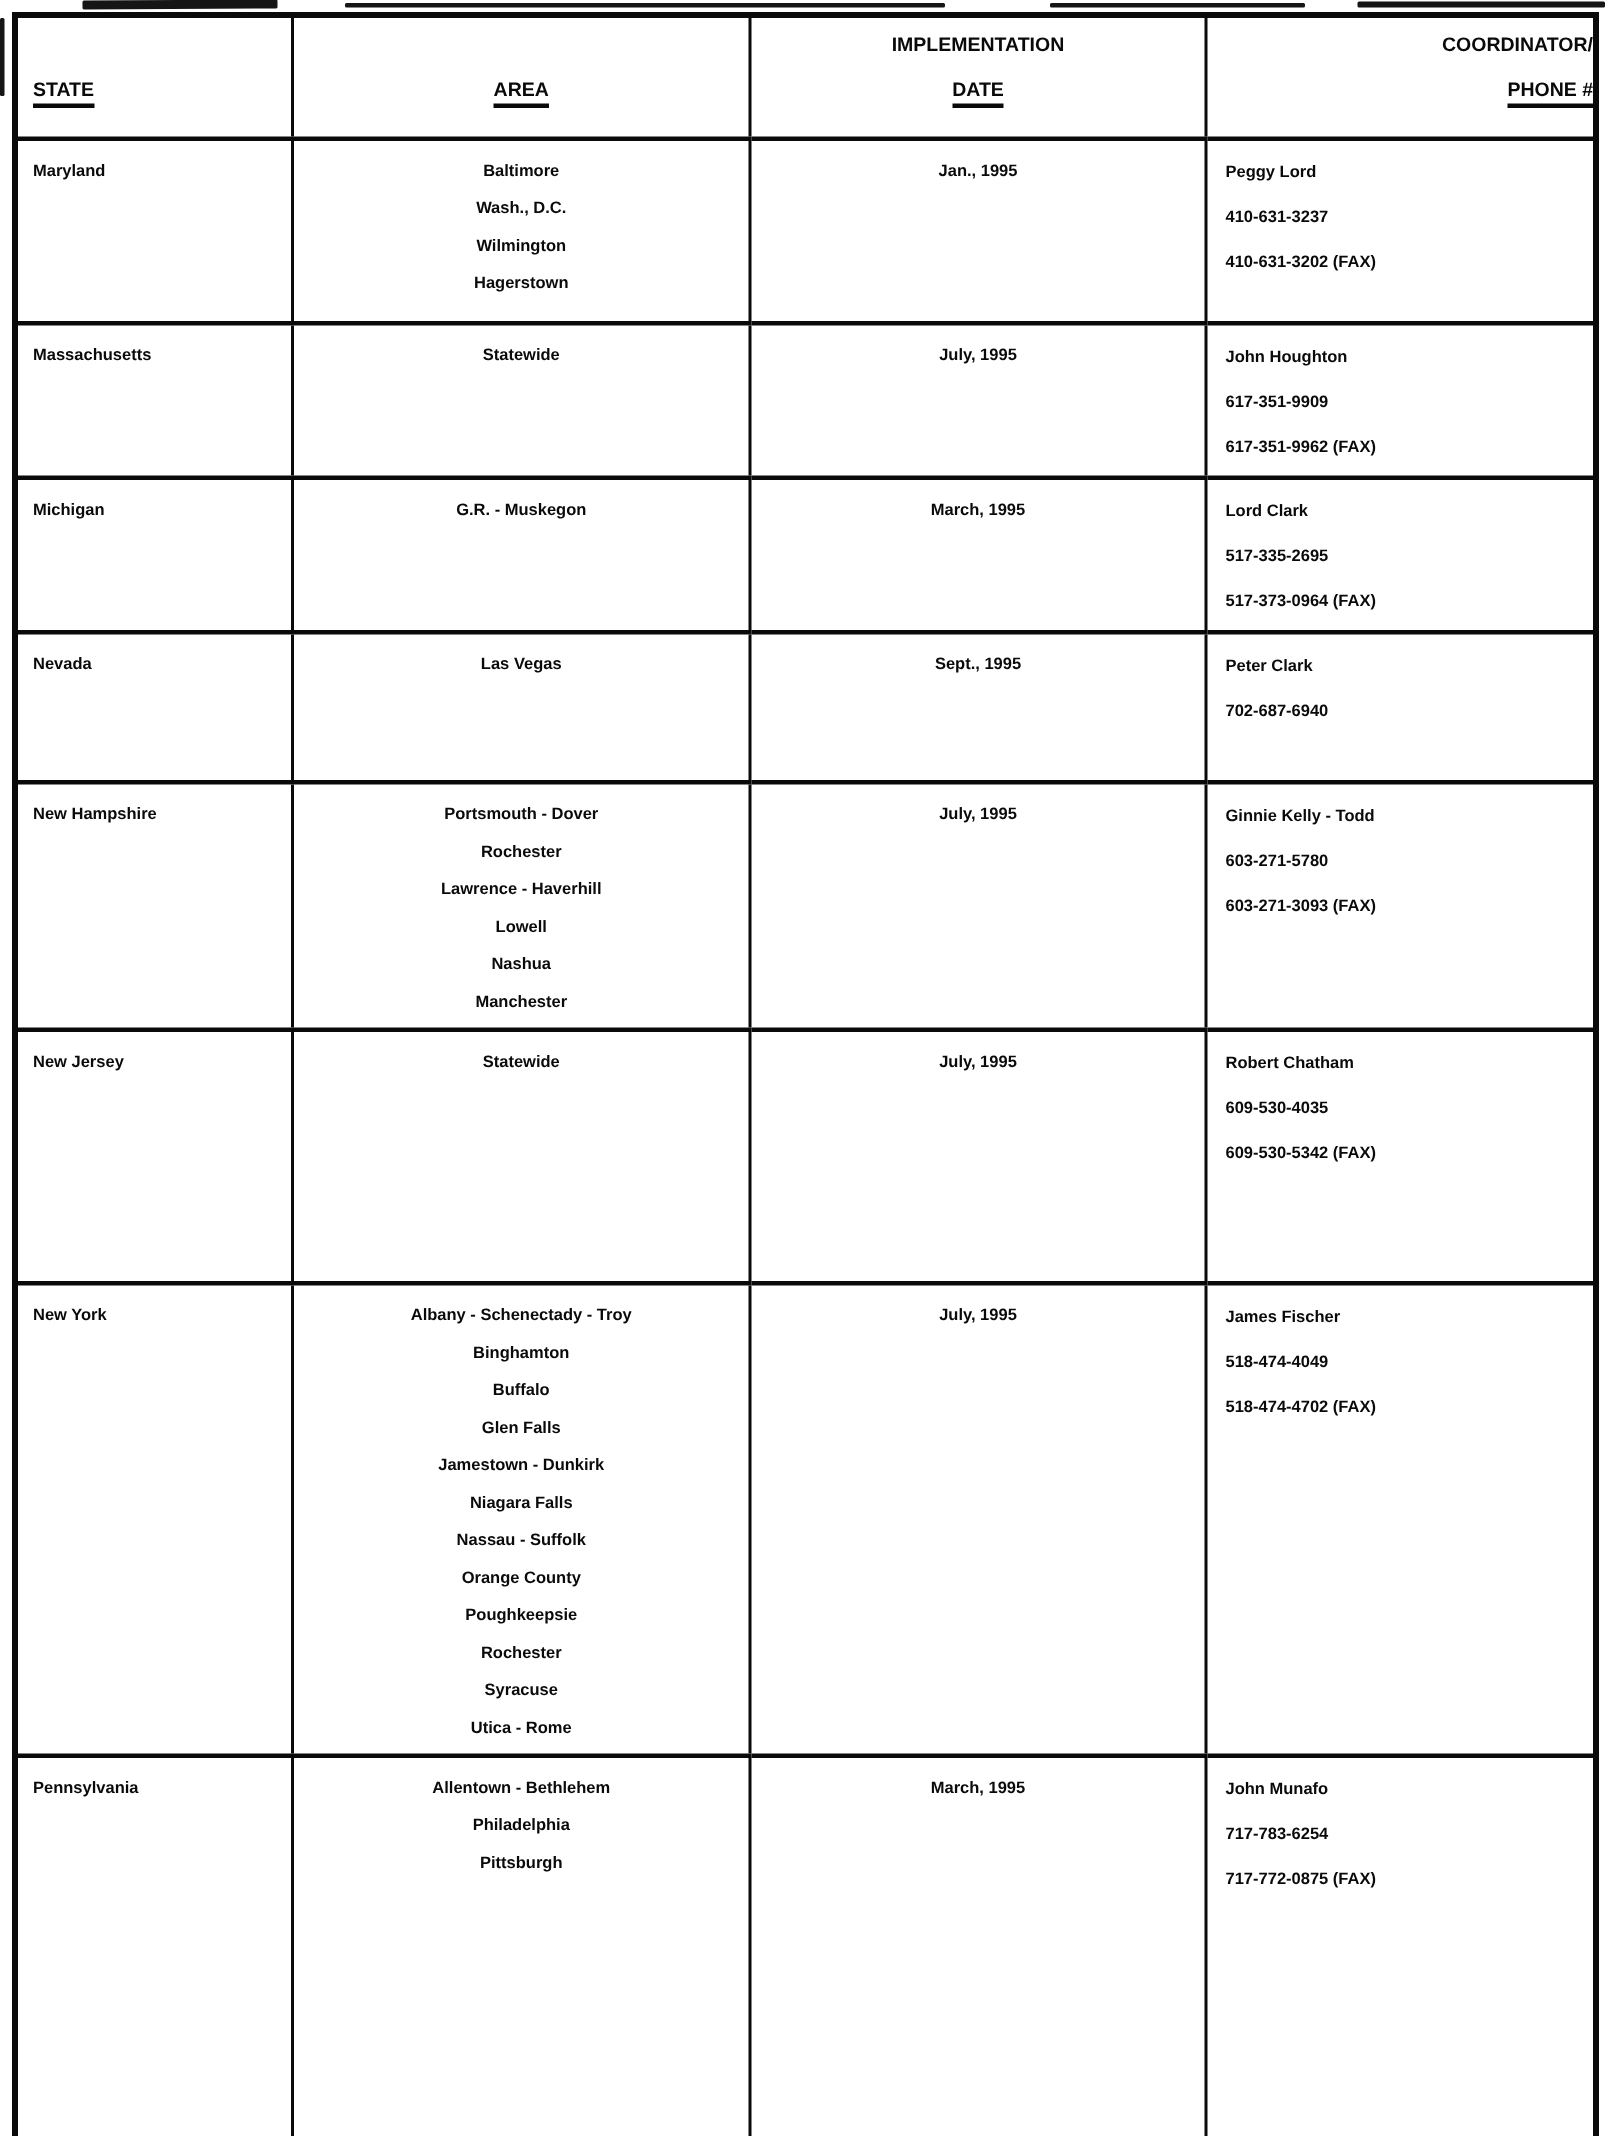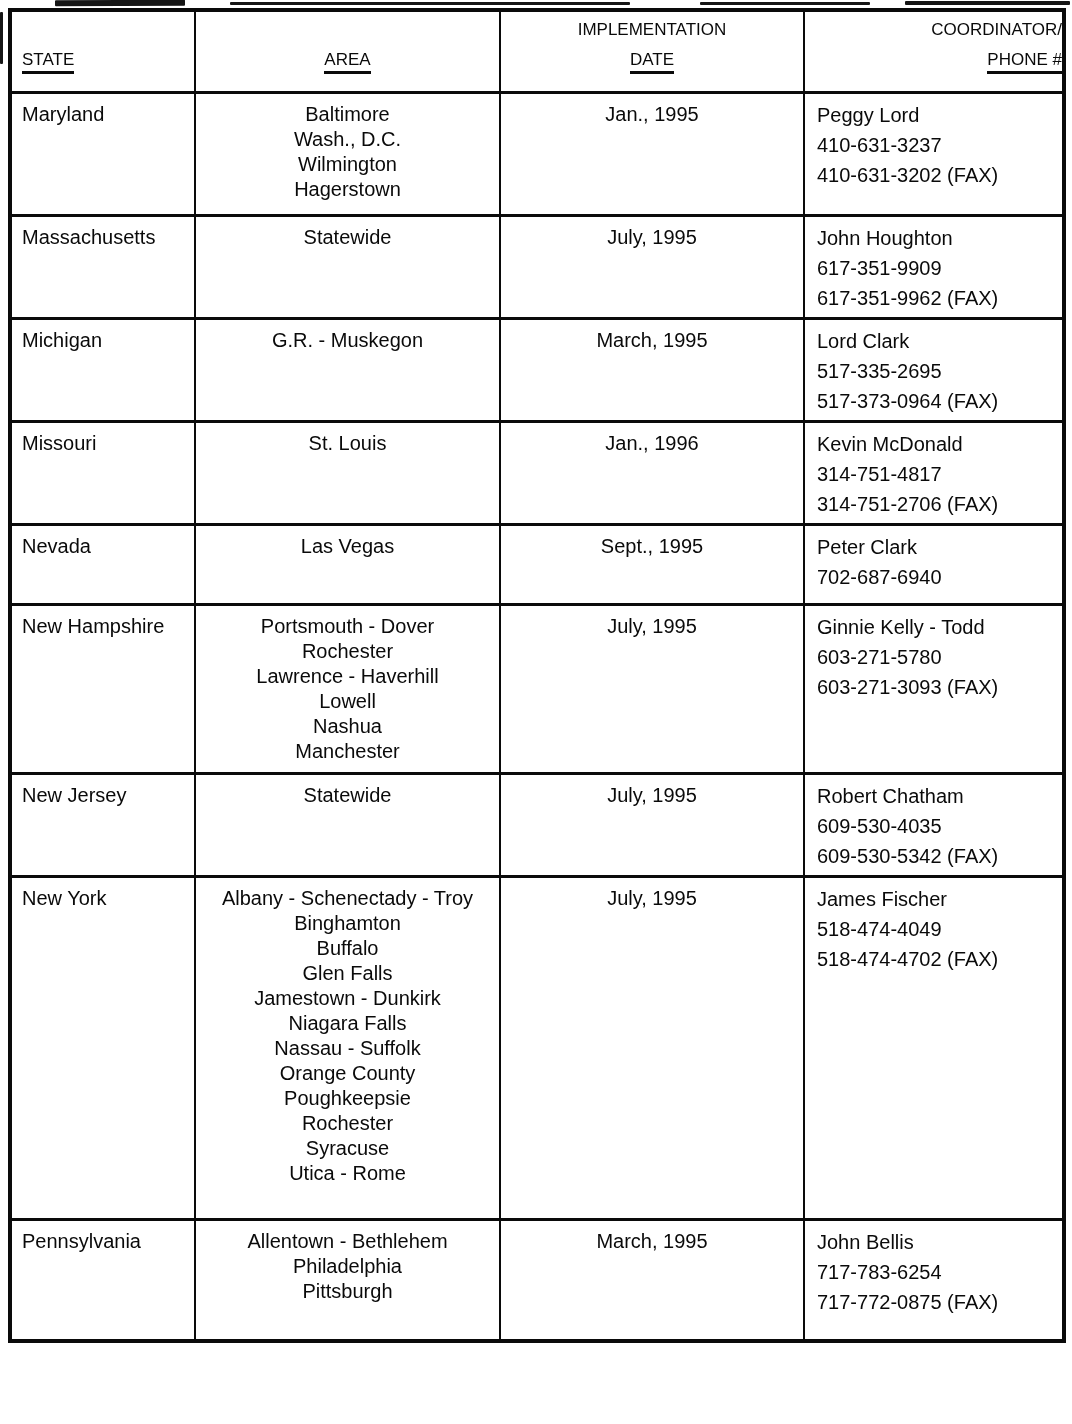--- a/index.html
+++ b/index.html
@@ -43,28 +43,28 @@
   col.c-area        { width: 305px; }
   col.c-date        { width: 304px; }
   col.c-coordinator { width: 260px; }
 
   th, td {
     border: 2px solid #0a0a0a;
     border-top-width: 3px;
     border-bottom-width: 3px;
     padding: 0;
     vertical-align: top;
-    font-size: 20px;
-    font-weight: normal;
+    font-size: 11px;
+    font-weight: bold;
   }
   thead tr { height: 82px; }
   th {
     vertical-align: bottom;
-    font-size: 17px;
-    font-weight: normal;
+    font-size: 13px;
+    font-weight: bold;
     line-height: 30px;
     padding-bottom: 16px;
   }
   th.col-state       { text-align: left;   padding-left: 10px; }
   th.col-area        { text-align: center; }
   th.col-date        { text-align: center; }
   th.col-coordinator { text-align: right;   padding-left: 12px; }
   th span.u {
     border-bottom: 3px solid #0a0a0a;
     padding-bottom: 2px;
@@ -185,36 +185,20 @@
             <div>March, 1995</div>
           </td>
           <td class="col-coordinator">
             <div>Lord Clark</div>
             <div>517-335-2695</div>
             <div>517-373-0964 (FAX)</div>
           </td>
         </tr>
         <tr>
           <td class="col-state">
-            <div>Missouri</div>
-          </td>
-          <td class="col-area">
-            <div>St. Louis</div>
-          </td>
-          <td class="col-date">
-            <div>Jan., 1996</div>
-          </td>
-          <td class="col-coordinator">
-            <div>Kevin McDonald</div>
-            <div>314-751-4817</div>
-            <div>314-751-2706 (FAX)</div>
-          </td>
-        </tr>
-        <tr>
-          <td class="col-state">
             <div>Nevada</div>
           </td>
           <td class="col-area">
             <div>Las Vegas</div>
           </td>
           <td class="col-date">
             <div>Sept., 1995</div>
           </td>
           <td class="col-coordinator">
             <div>Peter Clark</div>
@@ -291,20 +275,20 @@
           </td>
           <td class="col-area">
             <div>Allentown - Bethlehem</div>
             <div>Philadelphia</div>
             <div>Pittsburgh</div>
           </td>
           <td class="col-date">
             <div>March, 1995</div>
           </td>
           <td class="col-coordinator">
-            <div>John Bellis</div>
+            <div>John Munafo</div>
             <div>717-783-6254</div>
             <div>717-772-0875 (FAX)</div>
           </td>
         </tr>
       </tbody>
   </table>
 </div>
 
 </body></html>

